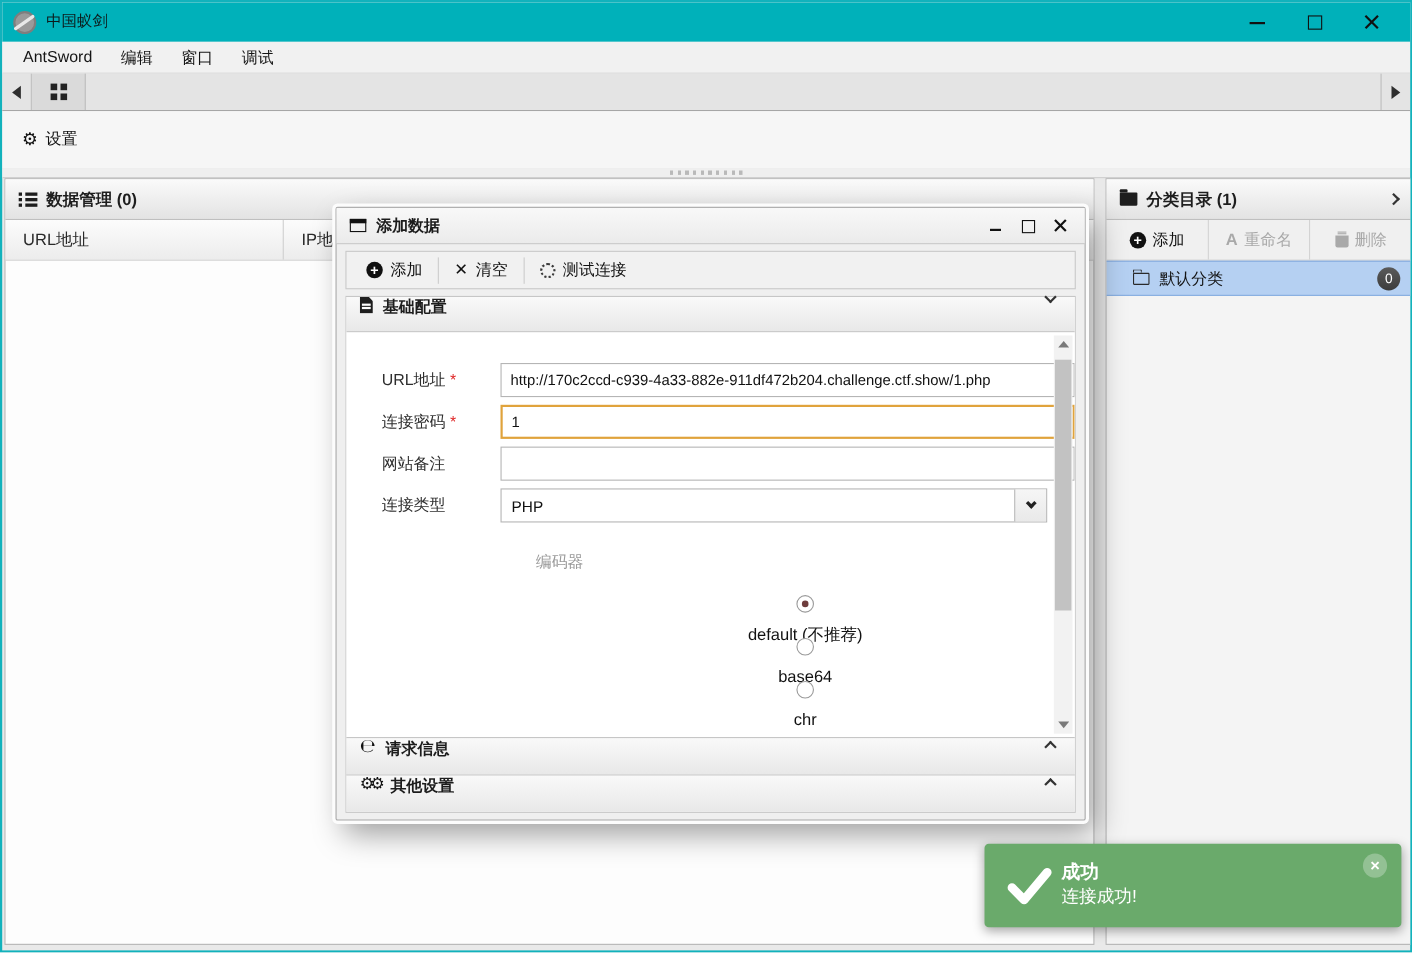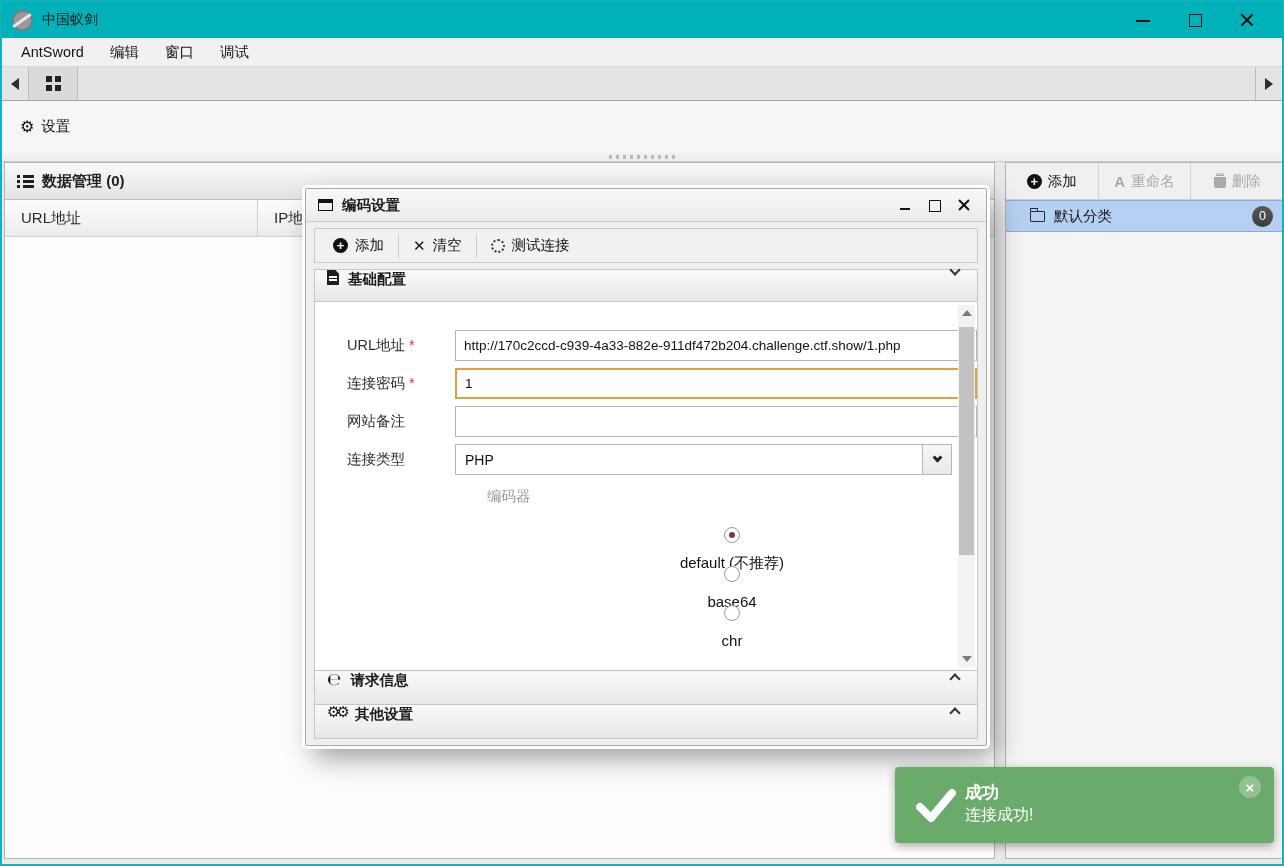--- a/index.html
+++ b/index.html
@@ -126,21 +126,21 @@
   .f-label { width:108px; font-size:14.5px; color:#2e2e2e; flex:none; }
   .f-label .req { color:#e03030; margin-left:4px; }
   .f-input { width:597px; height:31px; border:1px solid #b5b5b5; background:#fff; font-size:13.5px;
     font-family:"Liberation Sans","DejaVu Sans",sans-serif; color:#111; padding:0 8px; outline:none; }
   .f-input.focused { border:2px solid #e0a33c; }
   .f-select { width:497px; height:31px; border:1px solid #b5b5b5; background:#fff; display:flex; align-items:center; position:relative; }
   .f-select .sel-value { font-size:14px; color:#111; padding-left:9px; }
   .sel-btn { position:absolute; right:0; top:0; bottom:0; width:29px; background:linear-gradient(#f6f6f6,#e9e9e9);
     border-left:1px solid #b5b5b5; display:flex; align-items:center; justify-content:center; }
   .sel-btn .chev { width:7px; height:7px; border-width:3px; border-color:#222; }
-  .encoder-label { margin:12px 0 0 140px; font-size:14.5px; color:#9a9a9a; }
+  .encoder-label { margin:26px 0 0 140px; font-size:14.5px; color:#9a9a9a; }
   .radio-row { display:flex; align-items:center; gap:11px; margin:21px 0 0 140px; height:18px;flex-direction:column; }
   .radio { width:16px; height:16px; border-radius:50%; border:1.5px solid #9a9a9a; background:#fff; position:relative; flex:none; }
   .radio.checked::after { content:""; position:absolute; left:3.5px; top:3.5px; width:6px; height:6px; border-radius:50%; background:#6e3c3c; }
   .radio-label { font-size:15px; color:#111; }
   
   .vscroll { position:absolute; right:2px; top:3px; bottom:3px; width:17px; background:#f2f2f2; }
   .vs-up,.vs-down { position:absolute; left:0; right:0; height:16px; display:flex; align-items:center; justify-content:center; }
   .vs-up { top:0; } .vs-down { bottom:0; }
   .tri-up { width:0; height:0; border:5px solid transparent; border-bottom:6px solid #7a7a7a; border-top:0; }
   .tri-down { width:0; height:0; border:5px solid transparent; border-top:6px solid #7a7a7a; border-bottom:0; }
@@ -216,20 +216,25 @@
         </span>
       <span>数据管理 (0)</span>
     </div>
     <div class="table-header">
       <span class="th url">URL地址</span>
       <span class="th ip">IP地址</span>
     </div>
   </div>
 
   <div class="sidebar">
+    <div class="panel-header">
+      <span class="folder-icon"></span>
+      <span>分类目录 (1)</span>
+      <span class="chev right"></span>
+    </div>
     <div class="sidebar-toolbar">
       <span class="stb">
         <span class="plus-circle">+</span>
         <span>添加</span>
       </span>
       <span class="stb disabled">
         <span class="a-glyph">A</span>
         <span>重命名</span>
       </span>
       <span class="stb disabled">
@@ -240,21 +245,21 @@
     <div class="category-item">
       <span class="folder-outline"></span>
       <span>默认分类</span>
       <span class="badge">0</span>
     </div>
   </div>
 
   <div class="modal">
     <div class="modal-titlebar">
       <span class="window-icon"></span>
-      <span class="modal-title">编码设置</span>
+      <span class="modal-title">添加数据</span>
       <span class="modal-controls">
         <span class="mc mc-min"></span>
         <span class="mc mc-max"></span>
         <span class="mc mc-close"></span>
       </span>
     </div>
     <div class="modal-body">
       <div class="modal-toolbar">
         <span class="mtb">
           <span class="plus-circle">+</span>

